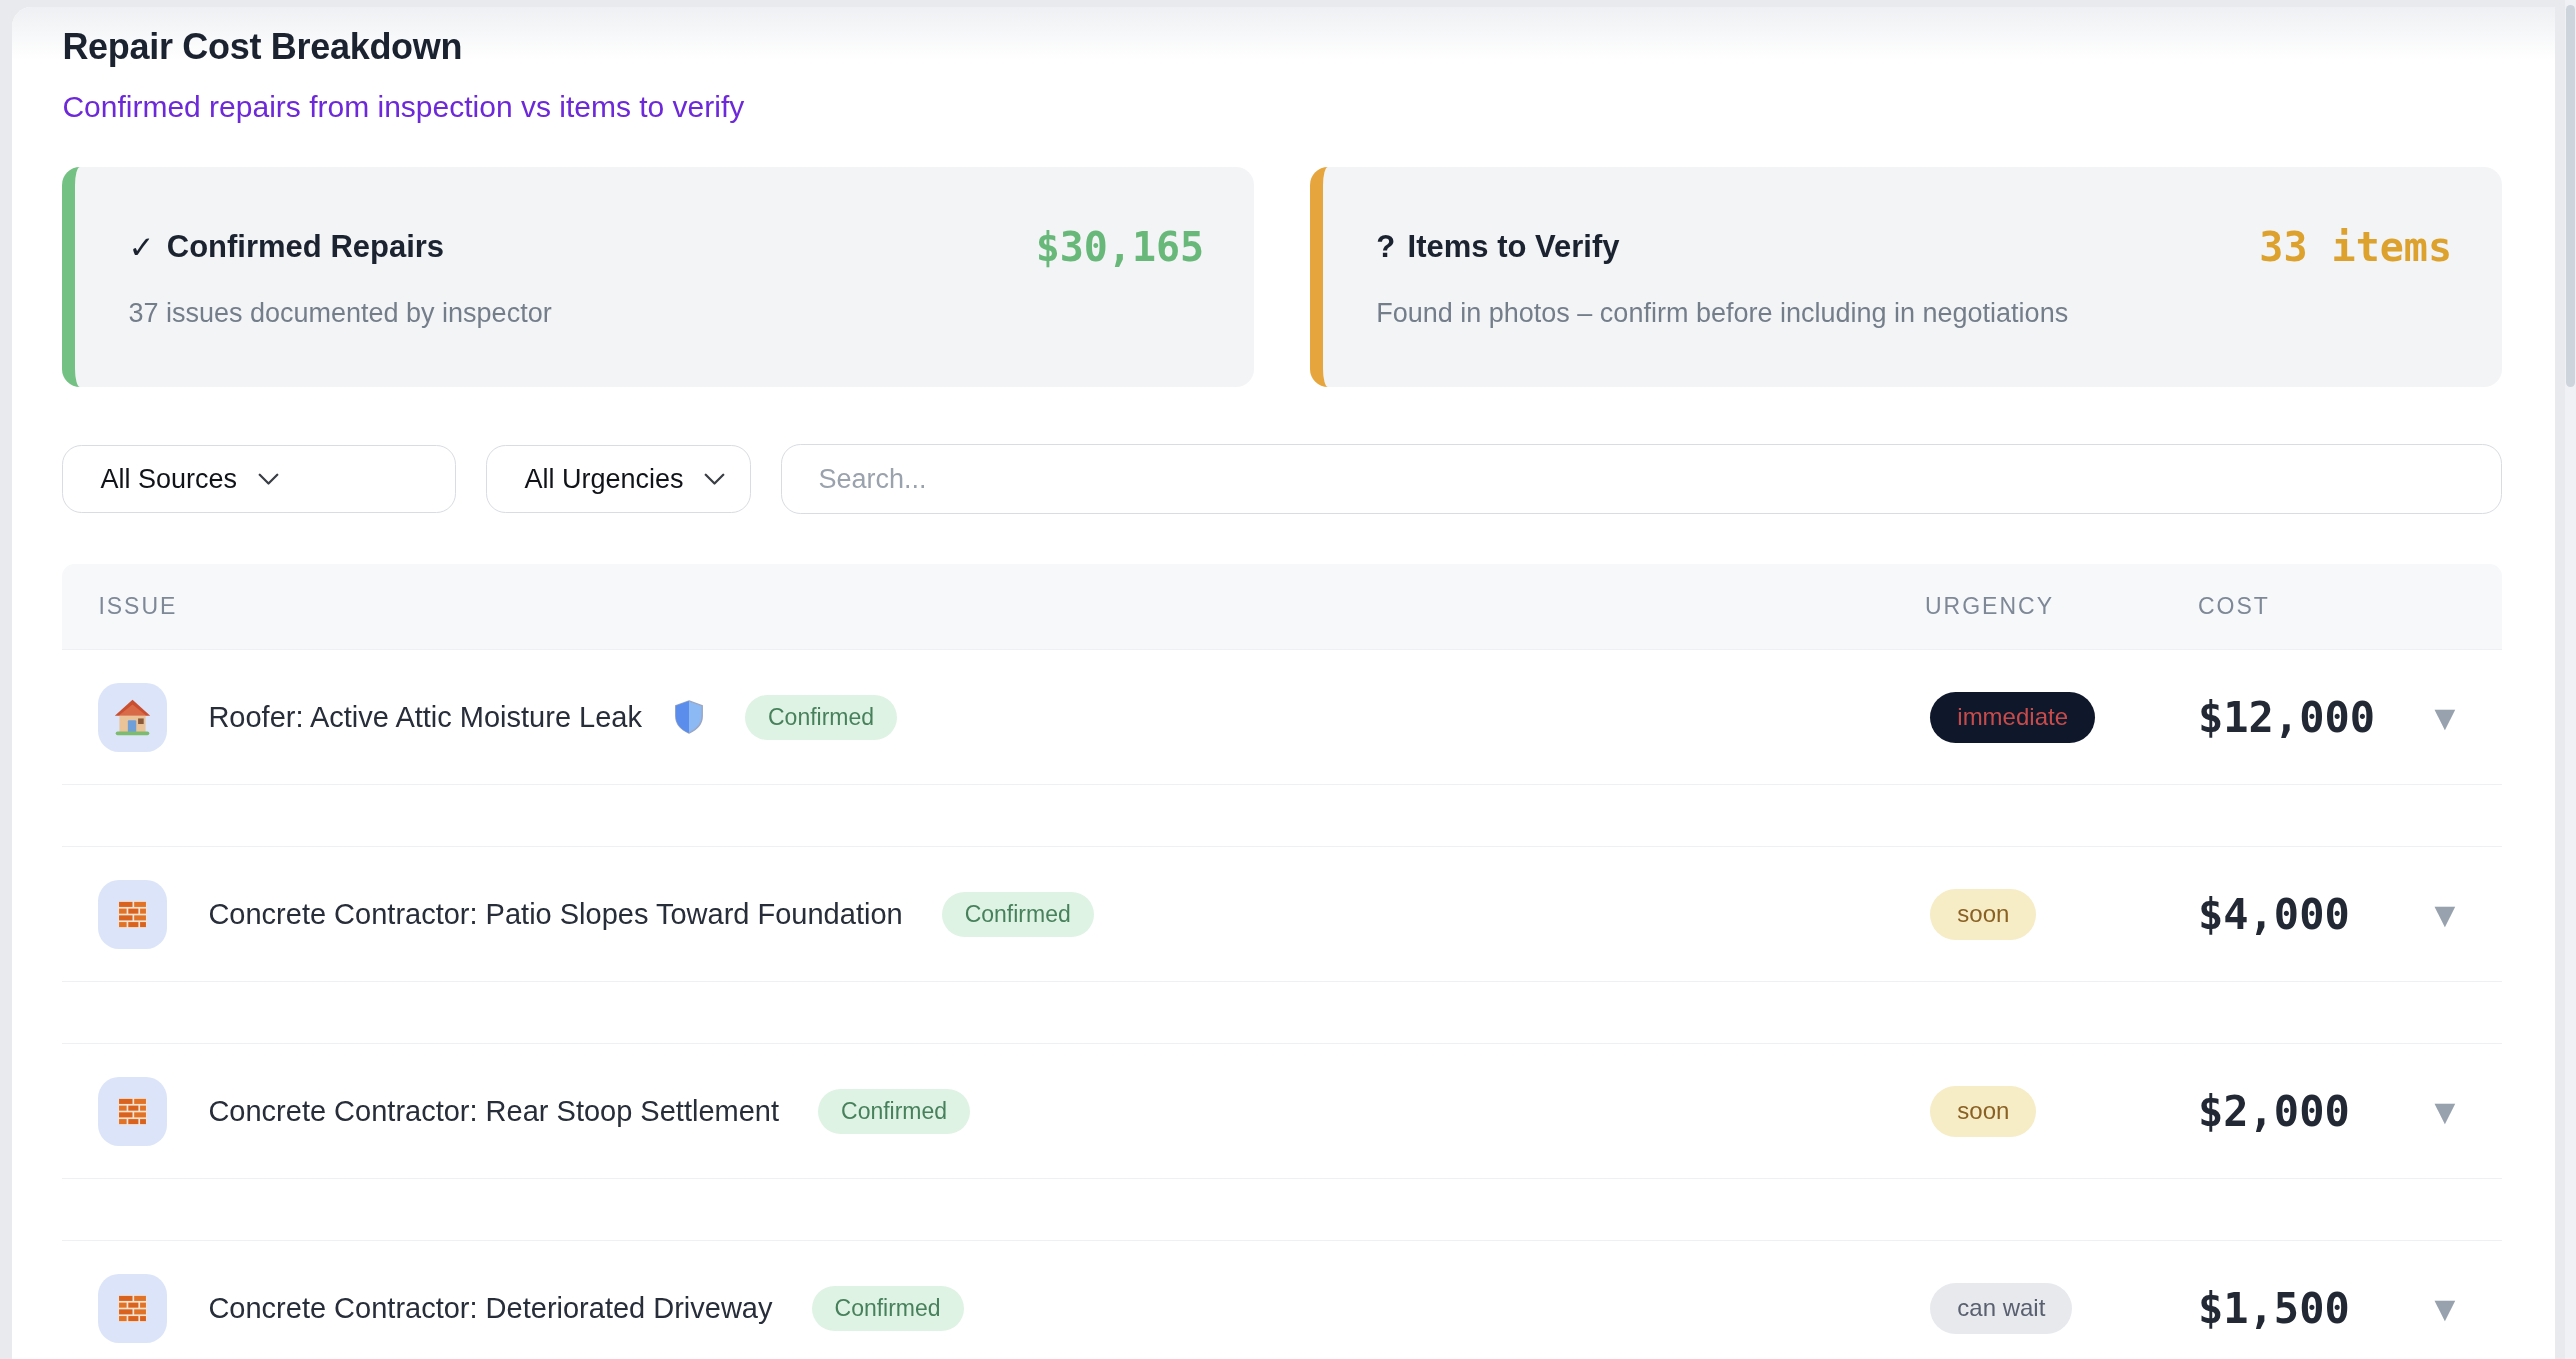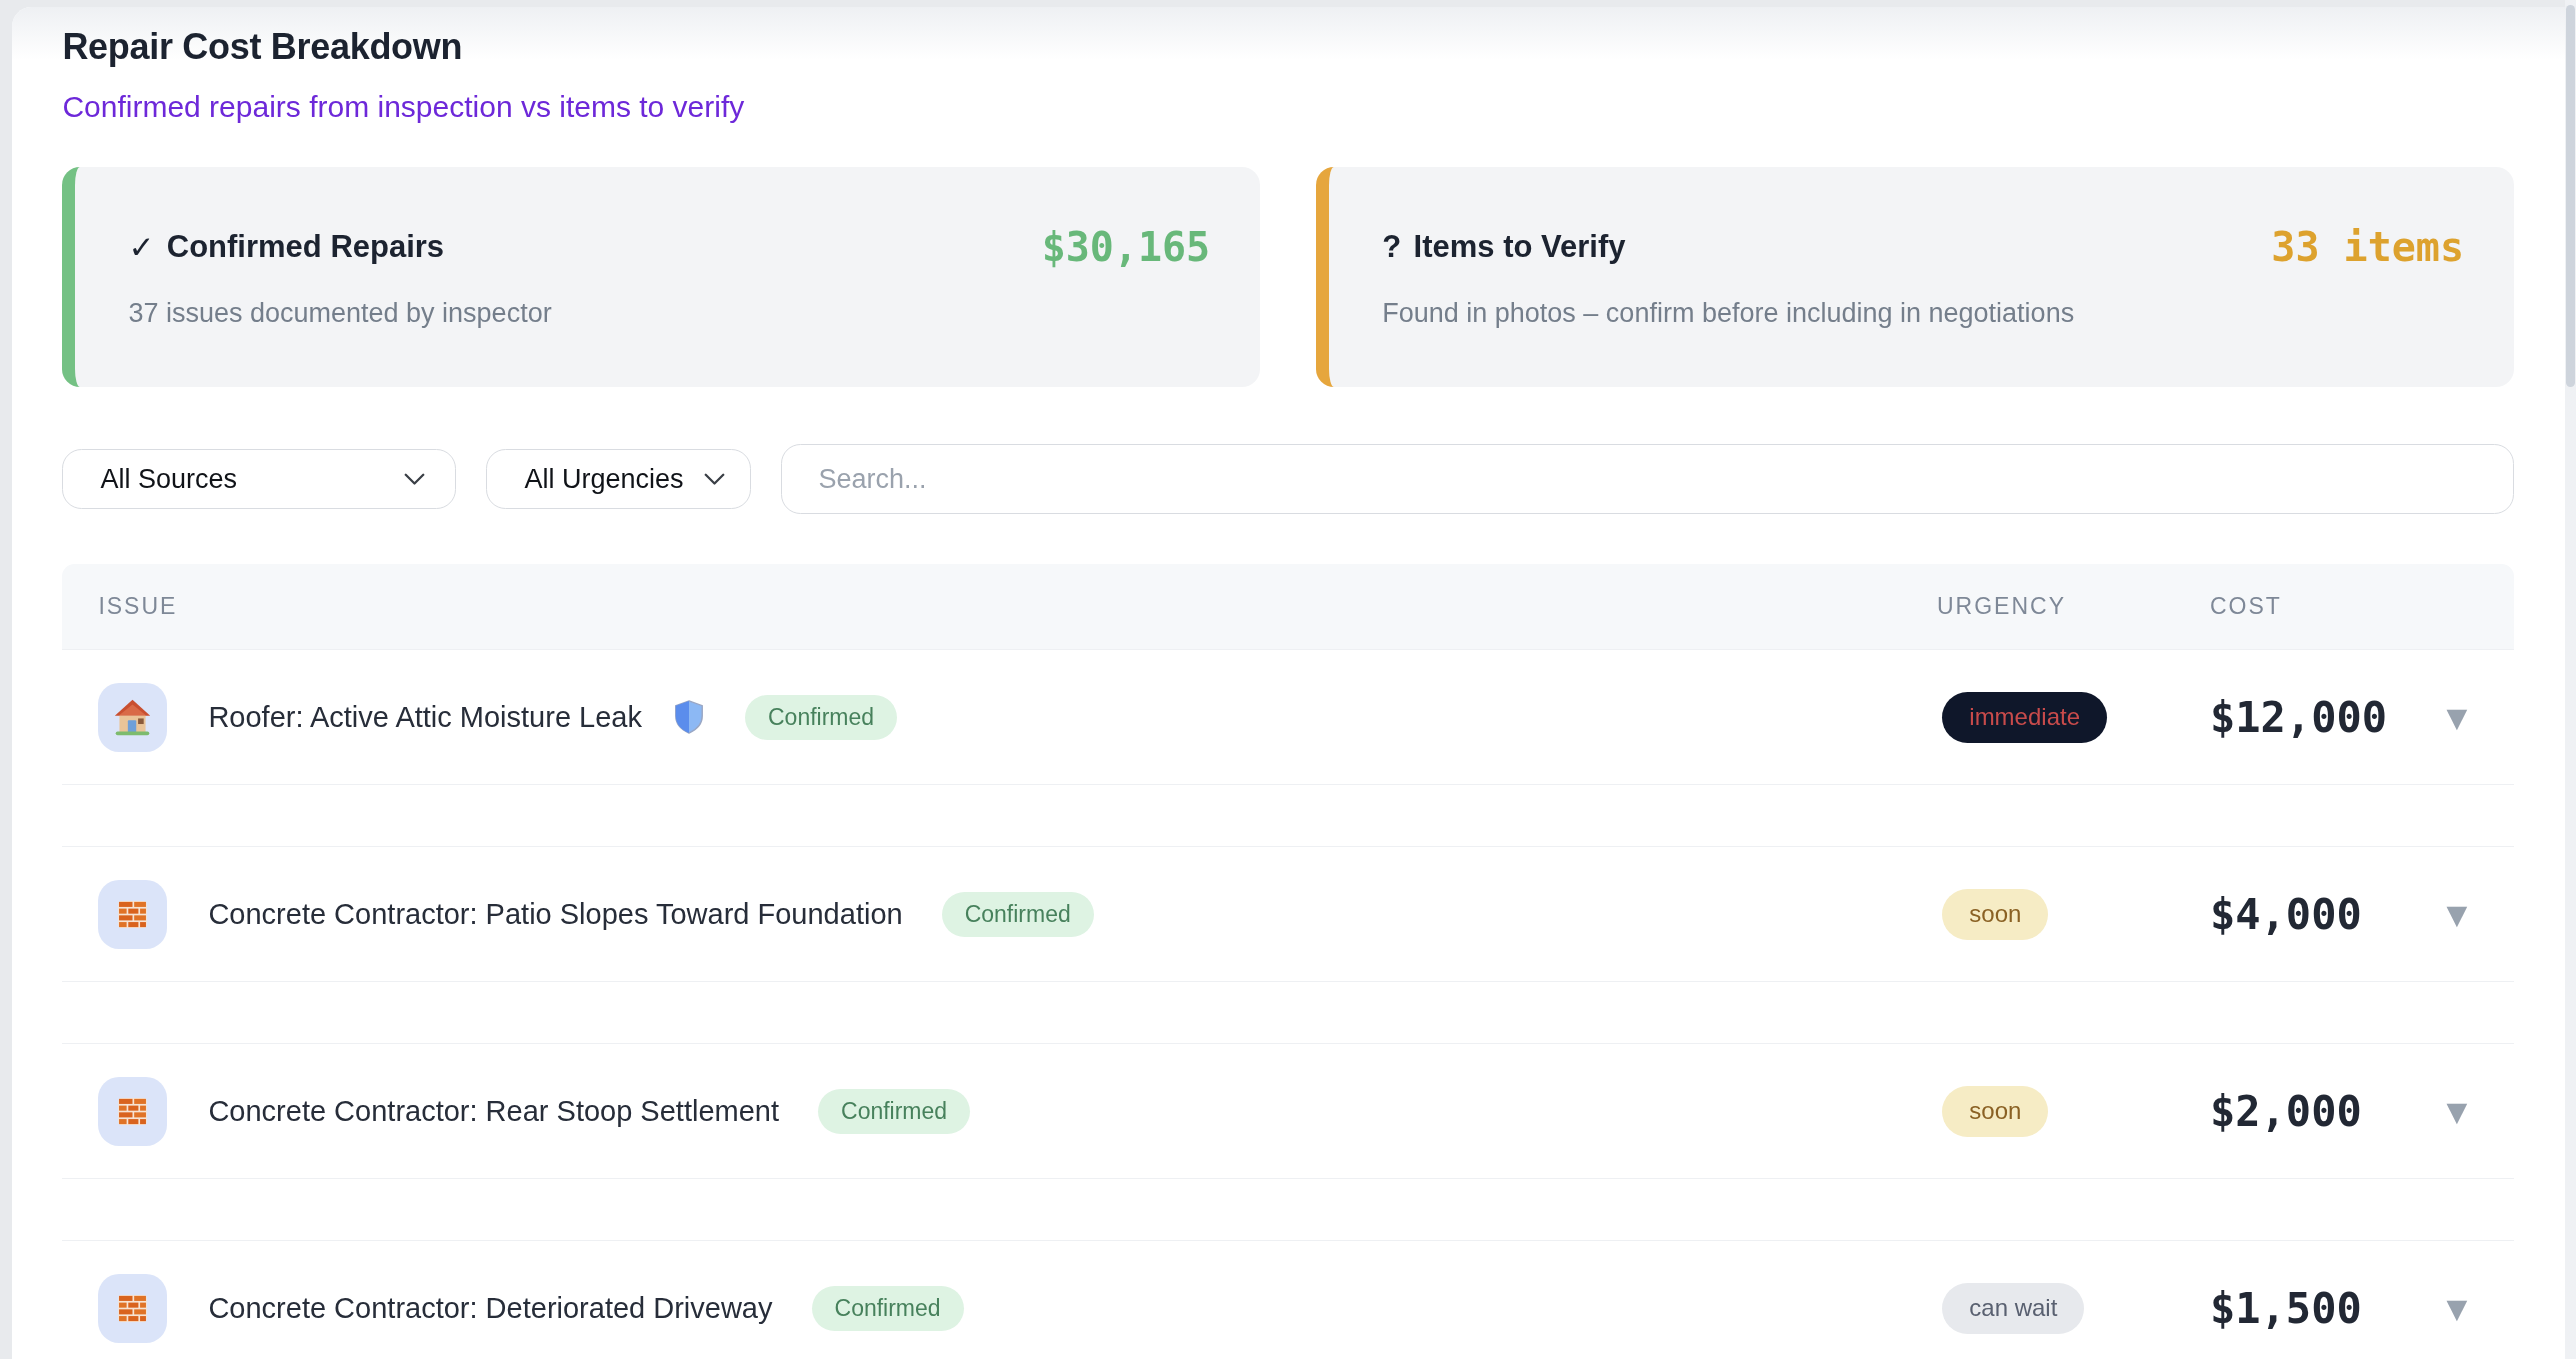--- a/index.html
+++ b/index.html
@@ -5,21 +5,21 @@
   * { box-sizing: border-box; }
   html,body { margin:0; padding:0; }
   body {
     width:2576px; height:1359px;
     background:#e8eaed;
     font-family:"Liberation Sans","DejaVu Sans",sans-serif;
     overflow:hidden; position:relative;
     color:#1c2330;
   }
   .panel {
-    position:absolute; left:12.4px; top:7px; right:9px; height:1352px;
+    position:absolute; left:12.4px; top:7px; right:21px; height:1352px;
     background:#ffffff; border-radius:19.5px 0 0 0;
   }
   .panel::before {
     content:""; position:absolute; left:0; right:0; top:0; height:53px;
     background:linear-gradient(#eef0f3, rgba(255,255,255,0));
     border-radius:19.5px 0 0 0; pointer-events:none;
   }
   .scroll-track {
     position:absolute; right:0; top:0; width:10.7px; height:1359px; background:#eff1f4;
   }
@@ -37,22 +37,22 @@
     flex:1; height:220px; background:#f3f4f6; border-radius:18px;
     border-left:13.3px solid #74c184; padding:57px 50px 0 53px;
   }
   .card-top { display:flex; justify-content:space-between; align-items:center; }
   .card-title { font-size:31px; font-weight:700; color:#1c2330; display:flex; align-items:center; gap:12.4px; }
   .card-value { font-family:"DejaVu Sans Mono",monospace; font-size:40px; font-weight:700; letter-spacing:0; }
   .card-desc { margin-top:28px; font-size:27px; color:#747e8b; }
 
   .filters { display:flex; gap:30px; margin-top:57px; align-items:center; }
   .select {
-    height:60px; background:#fff; border:1.8px solid #d9dce1; border-radius:19.5px;
-    display:flex; align-items:center; justify-content:space-between;
+    height:68px; background:#fff; border:1.8px solid #d9dce1; border-radius:19.5px;
+    display:flex; align-items:center; justify-content:flex-start;
     padding:0 30px 0 37px; cursor:pointer;
   }
   .select-sources { width:394px; }
   .select-urgencies { width:265px; }
   .select-label { font-size:27px; color:#101318; white-space:nowrap; }
   .chevron { flex:0 0 auto; margin-left:21px; }
   .search-box {
     flex:1; height:70px; background:#fff; border:1.8px solid #d9dce1; border-radius:19.5px;
     padding:0 27px 0 36px; font-size:27px; color:#101318; outline:none;
     font-family:"Liberation Sans","DejaVu Sans",sans-serif;

